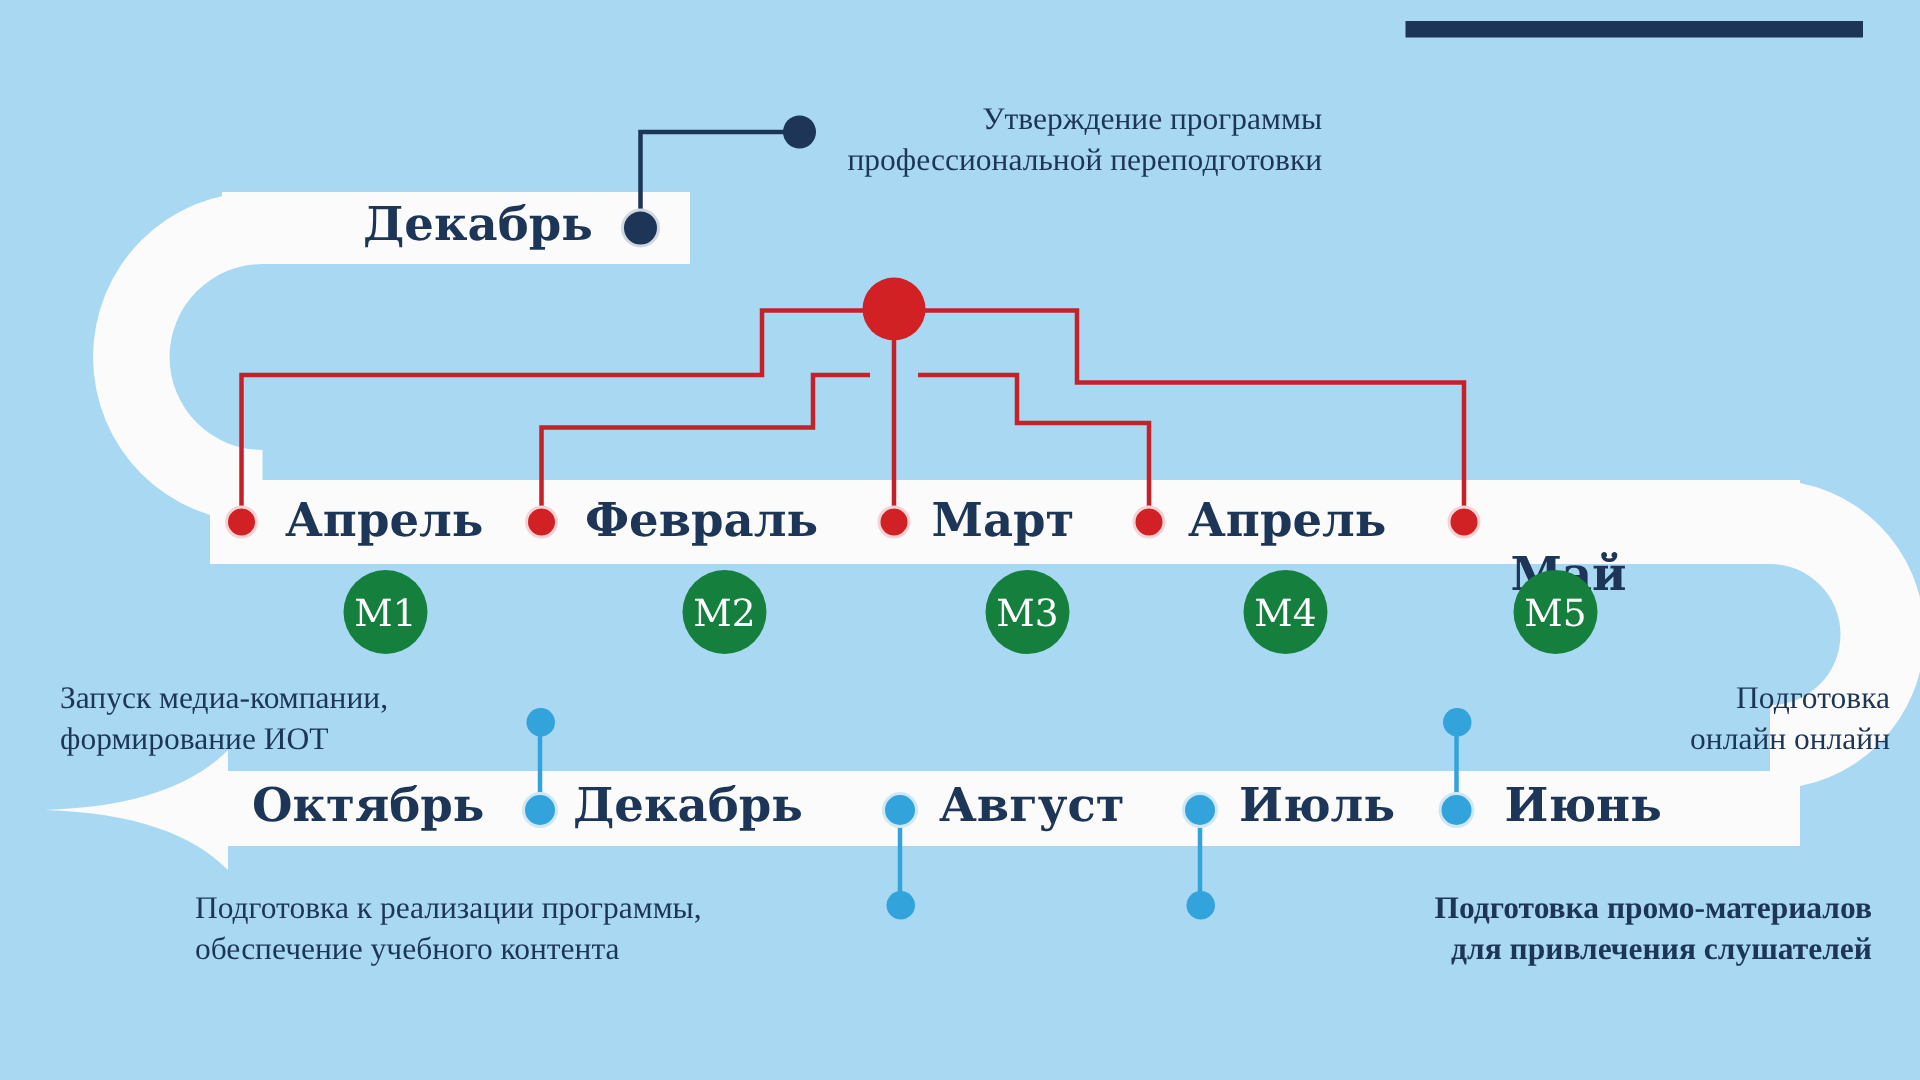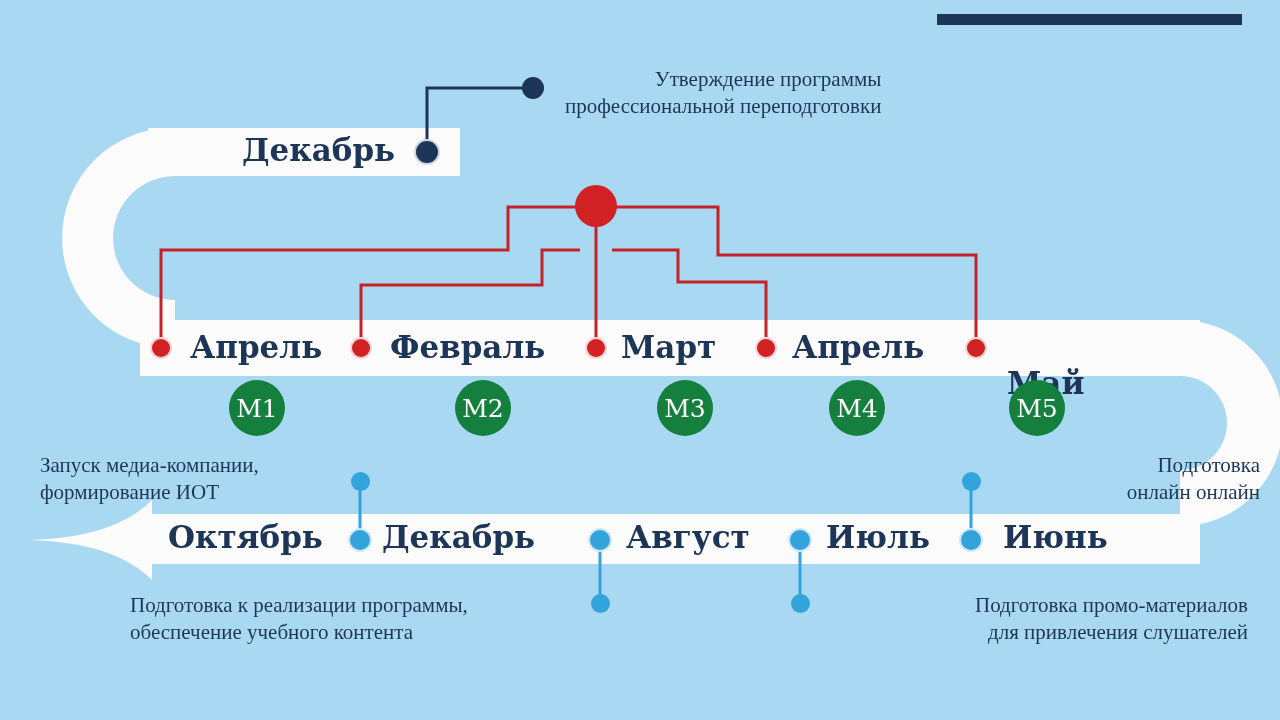--- a/index.html
+++ b/index.html
@@ -252,17 +252,17 @@
 
   <div class="month bottom-row" style="left:826px;">Июль</div>
   <div class="dot dot-blue" style="left:959px; top:528px;"></div>
 
   <div class="month bottom-row" style="left:1003px;">Июнь</div>
 
   <div class="callout align-right" style="left:130px; top:592px; width:460px;">Подготовка к реализации программы,
 обеспечение учебного контента</div>
   <div class="dot dot-blue-small" style="left:591px; top:594px;"></div>
 
-  <div class="callout align-left" style="left:828px; top:592px; width:420px;">Подготовка промо-материалов
+  <div class="callout align-left" style="left:828px; top:592px; width:420px;font-weight:bold;">Подготовка промо-материалов
 для привлечения слушателей</div>
   <div class="dot dot-blue-small" style="left:791px; top:594px;"></div>
 
 </div>
 
 </body></html>

